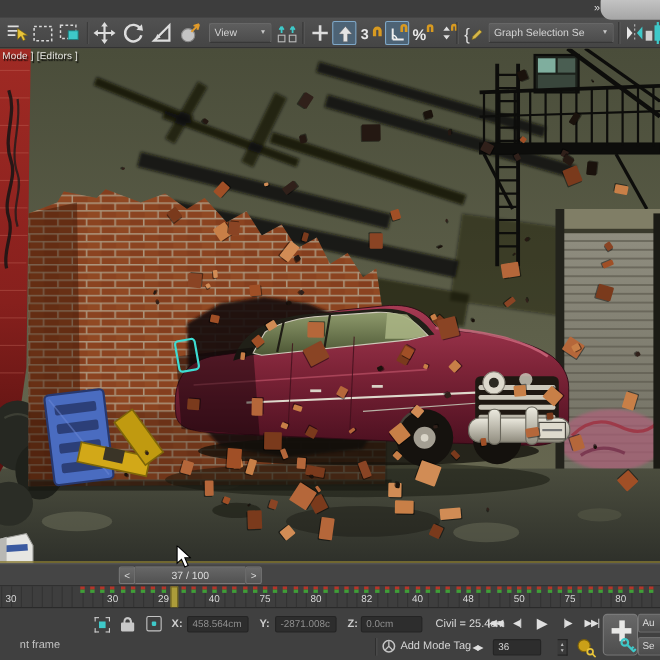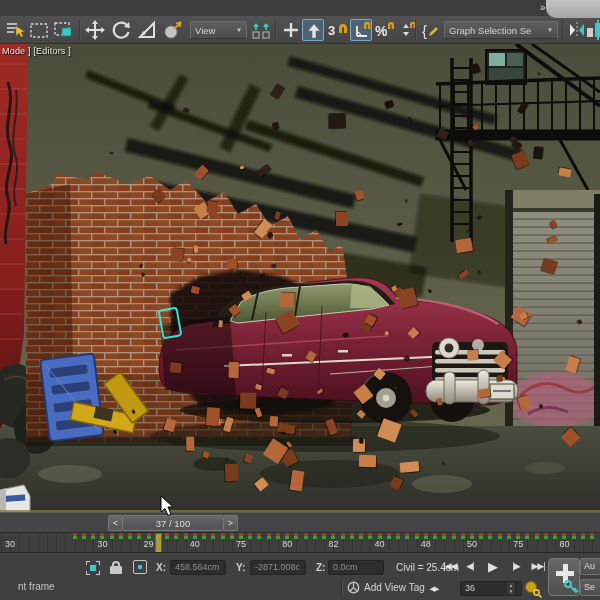--- a/index.html
+++ b/index.html
@@ -813,24 +813,24 @@
       </svg>
     </div>
     <div class="fragbtn" style="top:5px;">Au</div>
     <div class="fragbtn" style="top:26px;">Se</div>
 
     <div class="vsep" style="left:341px;top:27px;height:16px;"></div>
     <svg style="position:absolute;left:347px;top:28px;" width="13" height="13" viewBox="0 0 13 13">
       <circle cx="6.5" cy="6.5" r="5.2" fill="none" stroke="#c4c4c4" stroke-width="1.4"></circle>
       <path d="M6.5 6.5V2M6.5 6.5L3 10M6.5 6.5L10 10" stroke="#c4c4c4" stroke-width="1.2"></path>
     </svg>
-    <div class="slabel" style="left:364px;top:29px;font-weight:normal;color:#d4d4d4;">Add View Tag</div>
+    <div class="slabel" style="left:364px;top:29px;font-weight:normal;color:#d4d4d4;">Add Mode Tag</div>
 
     <div class="trbtn" style="left:427px;top:27px;width:14px;font-size:7px;">◀▶</div>
-    <div class="sfield" style="left:460px;top:28px;width:62px;color:#cfcfcf;">36</div>
+    <div class="sfield" style="left:448px;top:28px;width:44px;color:#cfcfcf;">36</div>
     <div class="abs" style="left:507px;top:28px;width:9px;height:15px;background:#3a3a3a;border:1px solid #242424;border-left:none;">
       <div style="font-size:4.5px;color:#bbb;text-align:center;line-height:7px;">▲</div>
       <div style="font-size:4.5px;color:#bbb;text-align:center;line-height:6px;">▼</div>
     </div>
     <svg style="position:absolute;left:524px;top:27px;" width="18" height="18" viewBox="0 0 18 18">
       <circle cx="7" cy="7" r="5.5" fill="#caa018" stroke="#7c600a"></circle>
       <circle cx="12.5" cy="12.5" r="2.6" fill="none" stroke="#e8c43a" stroke-width="1.6"></circle>
       <path d="M14.5 14.5l3 3" stroke="#e8c43a" stroke-width="1.6"></path>
     </svg>
   </div>

